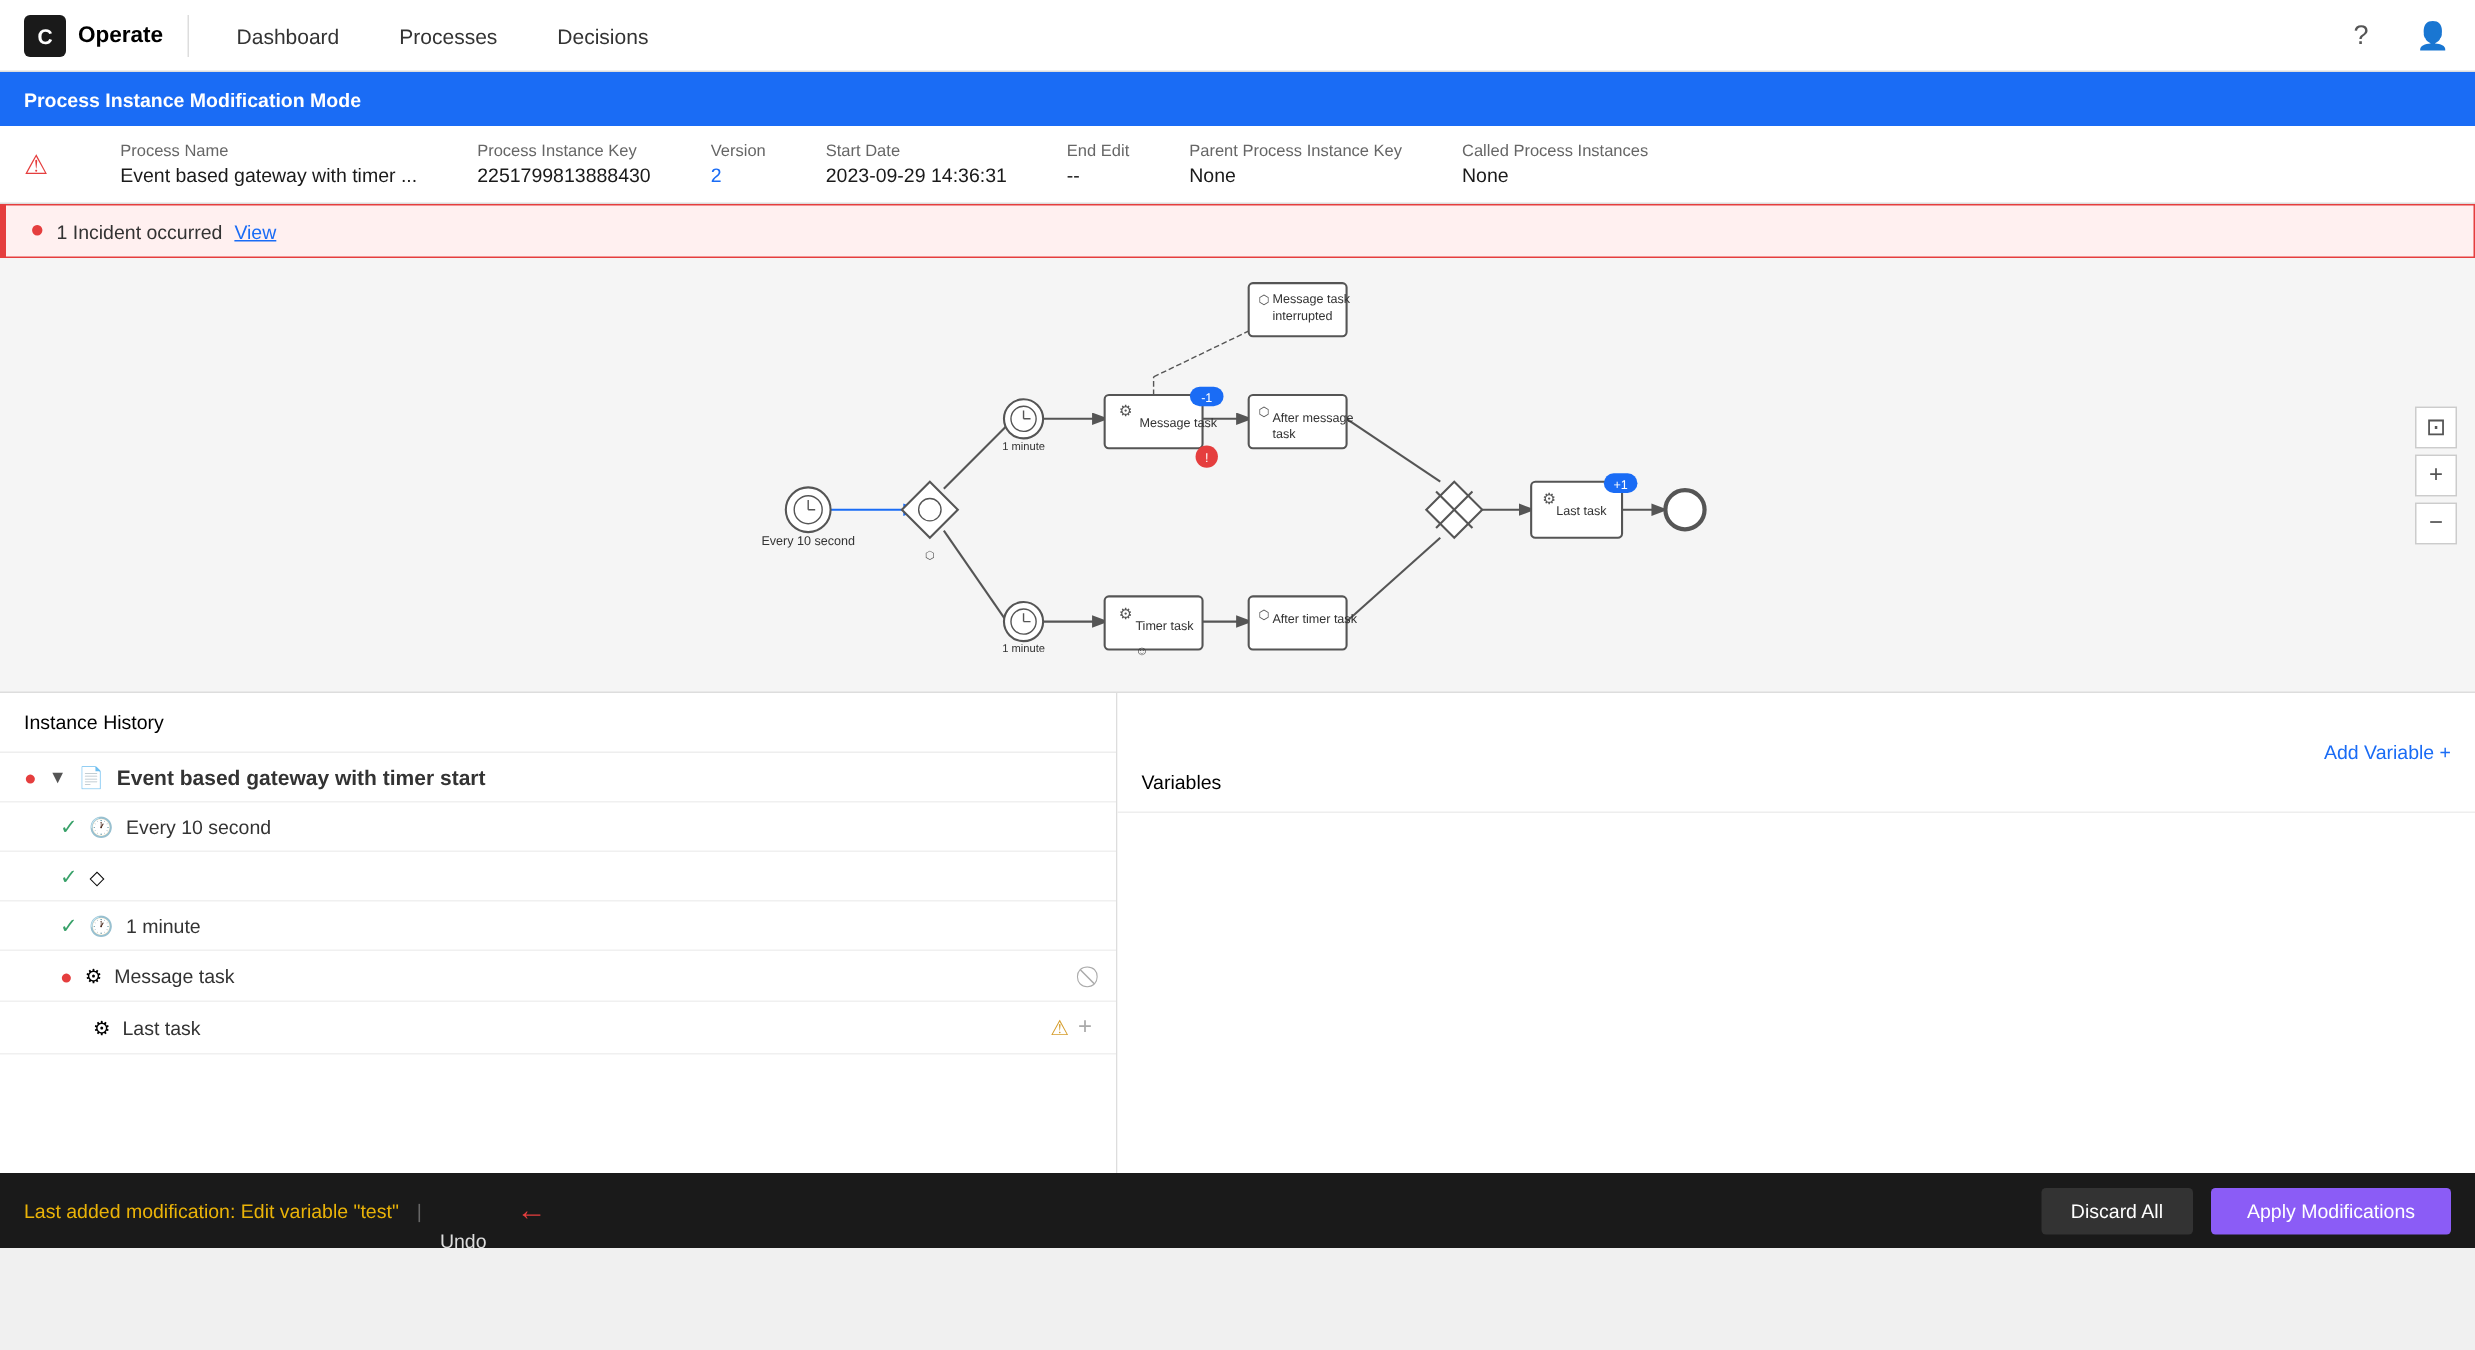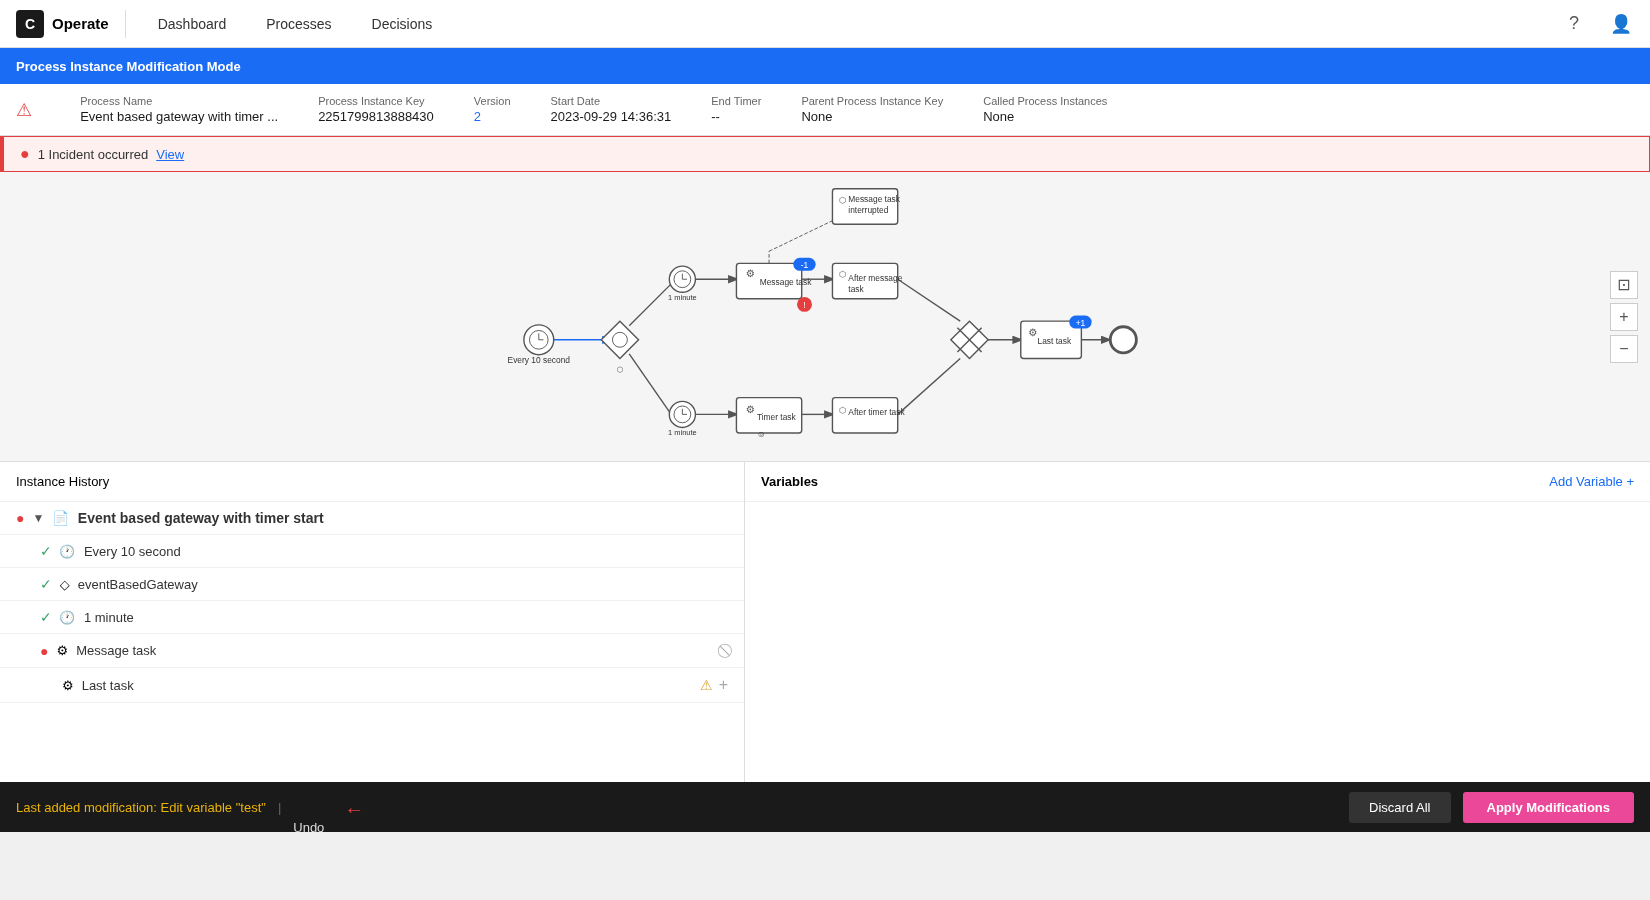--- a/index.html
+++ b/index.html
@@ -82,21 +82,21 @@
     .indent-1 { padding-left: 40px; }
 
     
     .variables-panel {
       flex: 1; background: #fff; padding: 0;
     }
     .var-header {
       display: flex; align-items: center; justify-content: space-between;
       padding: 12px 16px; border-bottom: 1px solid #eee;
     }
-    .var-title { font-size: 13px; font-weight: 700; }
+    .var-title { font-size: 13px; font-weight: 400; margin-top: 40px; }
     .add-variable-btn { color: #1a6cf5; font-size: 13px; cursor: pointer; }
     .var-table { width: 100%; border-collapse: collapse; }
     .var-table th { font-size: 12px; color: #555; padding: 8px 16px; text-align: left; border-bottom: 1px solid #eee; }
     .var-table td { padding: 10px 16px; border-bottom: 1px solid #f0f0f0; font-size: 13px; }
     .var-value-cell { display: flex; align-items: center; justify-content: space-between; }
     .copy-icon { color: #888; cursor: pointer; font-size: 14px; }
 
     
     .footer {
       height: 50px; background: #1a1a1a; display: flex; align-items: center;
@@ -104,21 +104,21 @@
     }
     .footer-msg { color: #eab308; font-size: 13px; }
     .footer-sep { color: #666; }
     .undo-btn { color: #ddd; font-size: 13px; cursor: pointer; margin-top: 40px; }
     .footer-arrow { color: #e53e3e; font-size: 20px; margin-left: 8px; }
     .footer-spacer { flex: 1; }
     .discard-btn {
       background: #333; color: #fff; border: none; padding: 8px 20px; font-size: 13px; cursor: pointer; border-radius: 3px;
     }
     .apply-btn {
-      background: #ec4899; color: #fff; border: none; padding: 8px 24px; font-size: 13px; cursor: pointer; border-radius: 3px; font-weight: 700;
+      background: #8b5cf6; color: #fff; border: none; padding: 8px 24px; font-size: 13px; cursor: pointer; border-radius: 3px; font-weight: 400;
     }
 
     
     .zoom-controls {
       position: absolute; right: 12px; top: 50%; transform: translateY(-50%);
       display: flex; flex-direction: column; gap: 4px;
     }
     .zoom-btn {
       width: 28px; height: 28px; background: #fff; border: 1px solid #ccc;
       display: flex; align-items: center; justify-content: center; cursor: pointer; font-size: 16px; color: #555;
@@ -162,21 +162,21 @@
   </div>
   <div class="info-item">
     <span class="info-label">Version</span>
     <span class="info-value blue">2</span>
   </div>
   <div class="info-item">
     <span class="info-label">Start Date</span>
     <span class="info-value">2023-09-29 14:36:31</span>
   </div>
   <div class="info-item">
-    <span class="info-label">End Timer</span>
+    <span class="info-label">End Edit</span>
     <span class="info-value">--</span>
   </div>
   <div class="info-item">
     <span class="info-label">Parent Process Instance Key</span>
     <span class="info-value">None</span>
   </div>
   <div class="info-item">
     <span class="info-label">Called Process Instances</span>
     <span class="info-value">None</span>
   </div>
@@ -316,21 +316,20 @@
 
     <div class="history-item indent-1">
       <span class="status-ok">✓</span>
       <span style="font-size:13px;">🕐</span>
       <span class="item-label">Every 10 second</span>
     </div>
 
     <div class="history-item indent-1">
       <span class="status-ok">✓</span>
       <span style="font-size:13px;">◇</span>
-      <span class="item-label">eventBasedGateway</span>
     </div>
 
     <div class="history-item indent-1">
       <span class="status-ok">✓</span>
       <span style="font-size:13px;">🕐</span>
       <span class="item-label">1 minute</span>
     </div>
 
     <div class="history-item indent-1">
       <span class="status-err">●</span>

